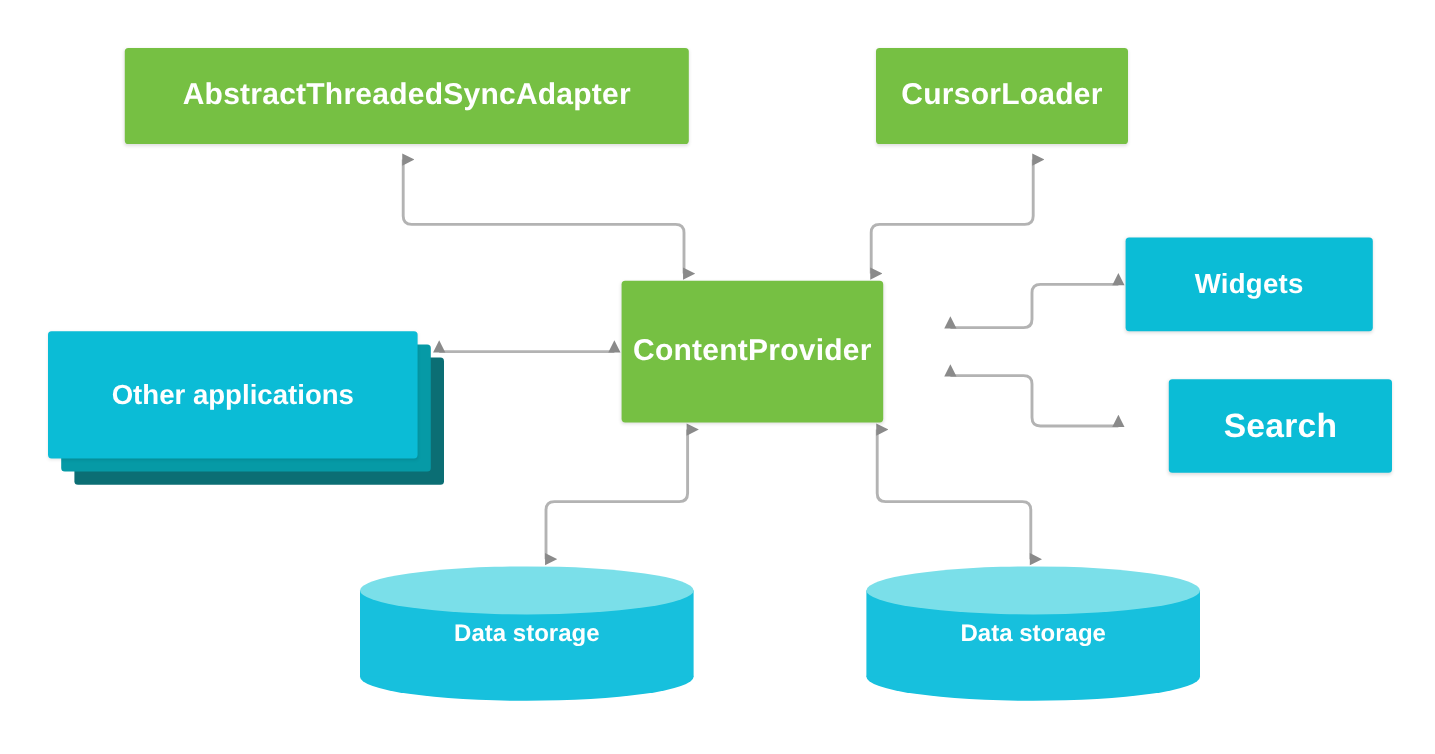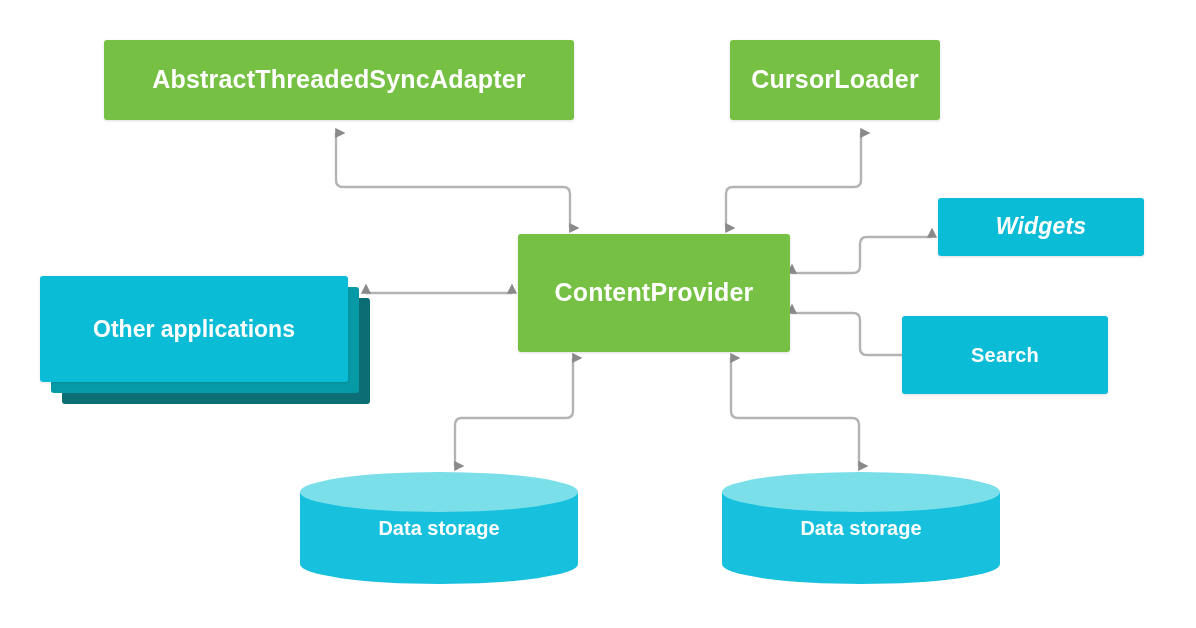--- a/index.html
+++ b/index.html
@@ -178,37 +178,37 @@
   </svg>
 
   <div class="node green" style="left:104px; top:40px; width:470px; height:80px; font-size:25px;">
     <span>AbstractThreadedSyncAdapter</span>
   </div>
 
   <div class="node green" style="left:730px; top:40px; width:210px; height:80px; font-size:25px;">
     <span>CursorLoader</span>
   </div>
 
-  <div class="node green" style="left:518px; top:234px; width:272px; height:118px; font-size:25px;">
+  <div class="node green" style="left:518px; top:234px; width:218px; height:118px; font-size:25px;">
     <span>ContentProvider</span>
   </div>
 
   <div id="stack-wrap">
     <div class="stack-layer stack-back"></div>
     <div class="stack-layer stack-mid"></div>
     <div class="stack-layer stack-front">
       <span>Other applications</span>
     </div>
   </div>
 
-  <div class="node cyan" style="left:938px; top:198px; width:206px; height:58px; font-size:23px;font-style:italic;">
+  <div class="node cyan" style="left:938px; top:198px; width:206px; height:78px; font-size:23px;">
     <span>Widgets</span>
   </div>
 
-  <div class="node cyan" style="left:902px; top:316px; width:206px; height:78px; font-size:20px;">
+  <div class="node cyan" style="left:974px; top:316px; width:186px; height:78px; font-size:28px;">
     <span>Search</span>
   </div>
 
   <div class="cylinder" style="left:300px; top:472px; width:278px; height:112px;">
     <div class="cyl-bottom"></div>
     <div class="cyl-body"></div>
     <div class="cyl-top"></div>
     <div class="cyl-label">Data storage</div>
   </div>
 

